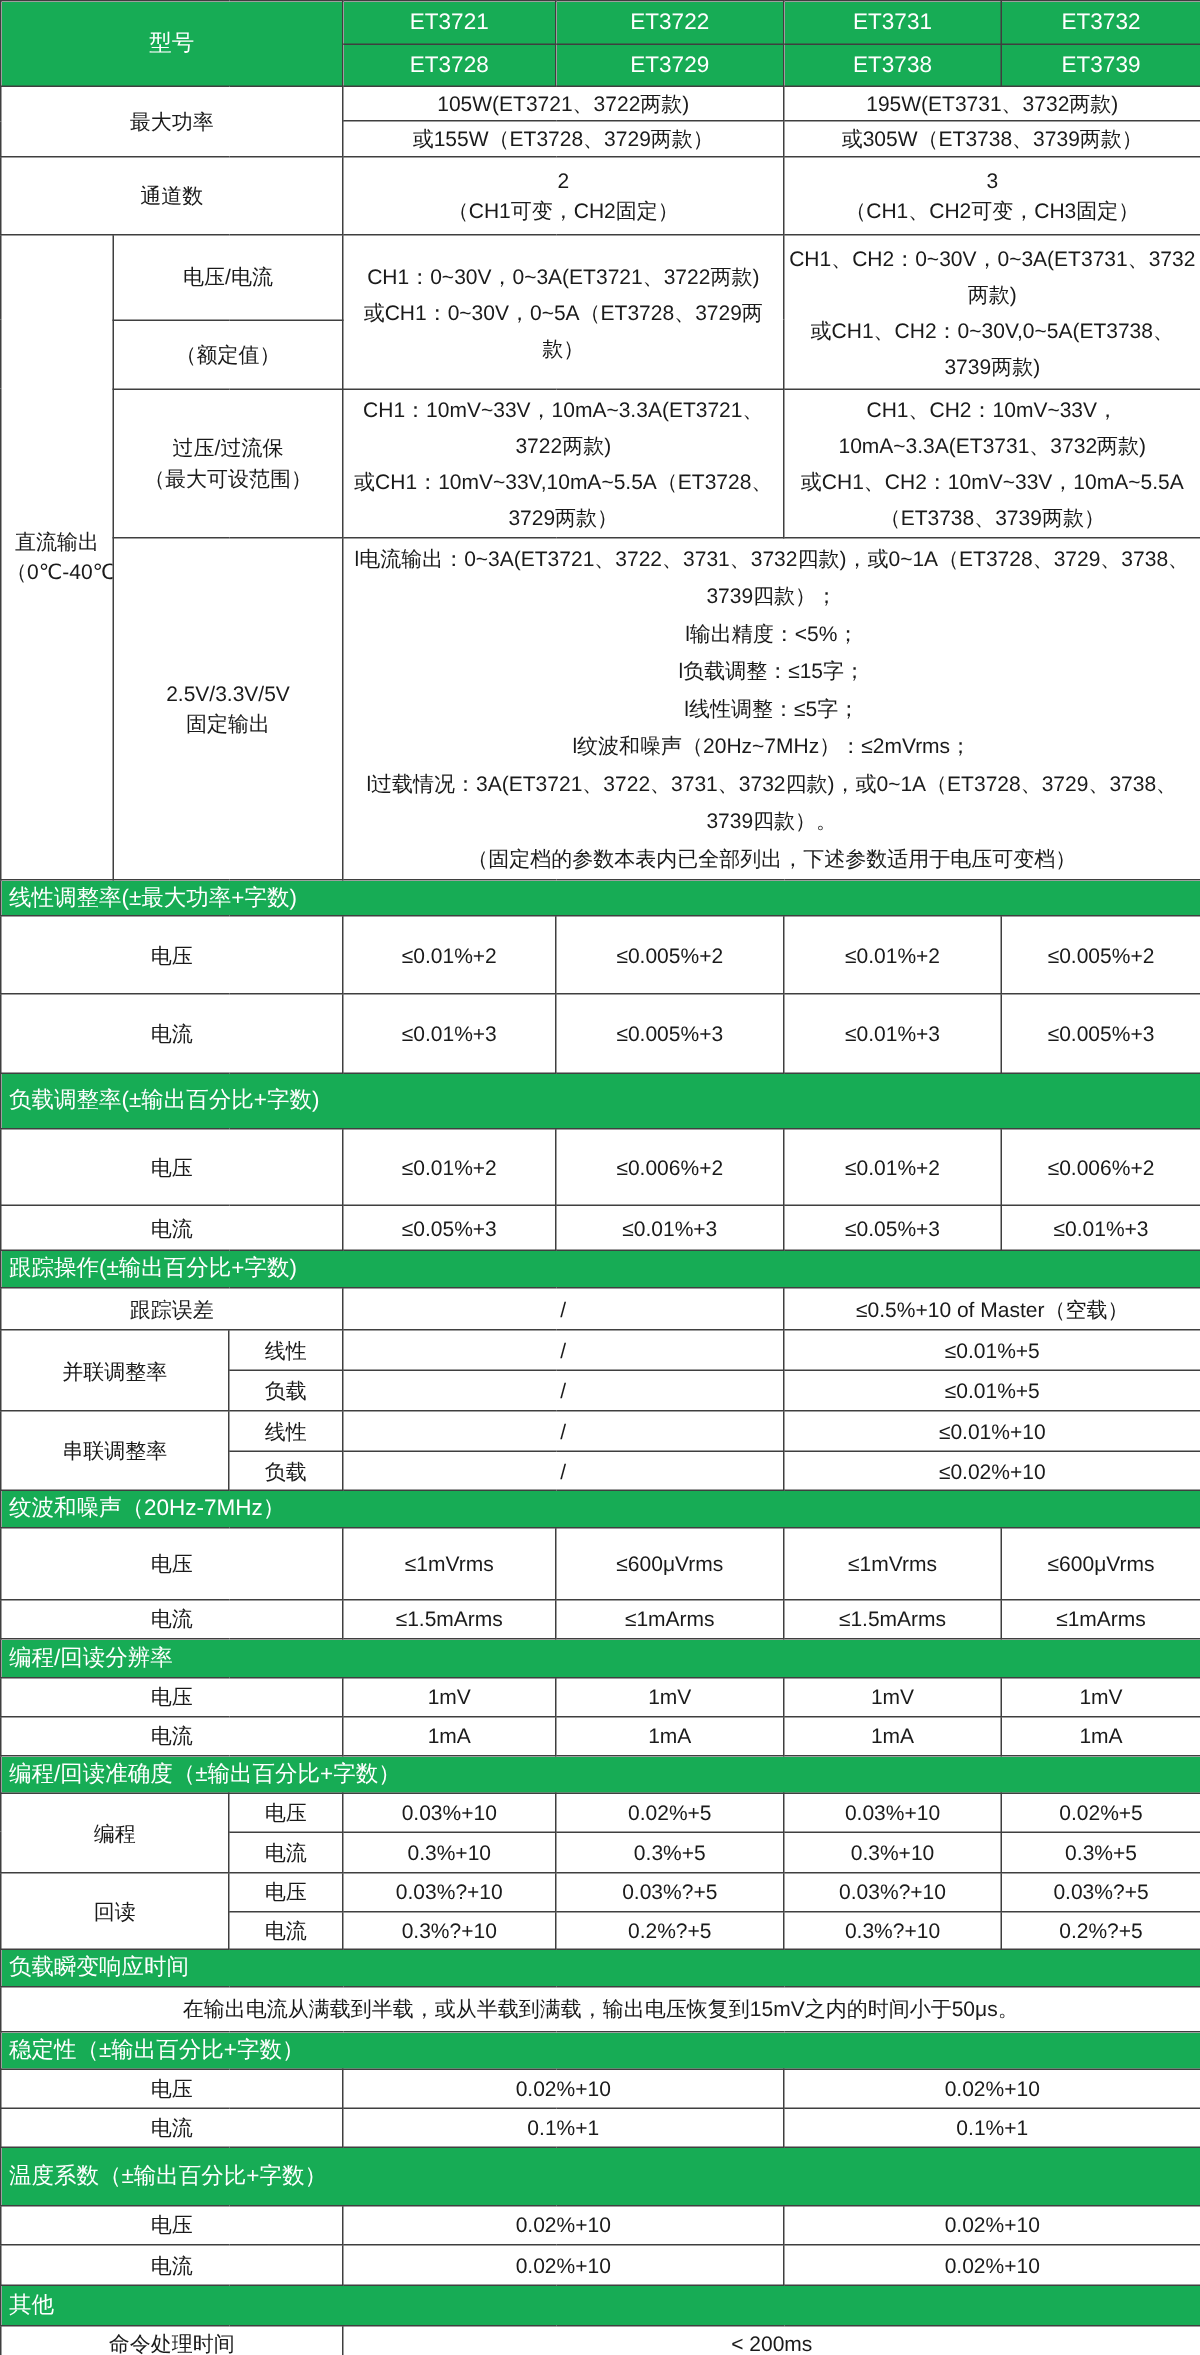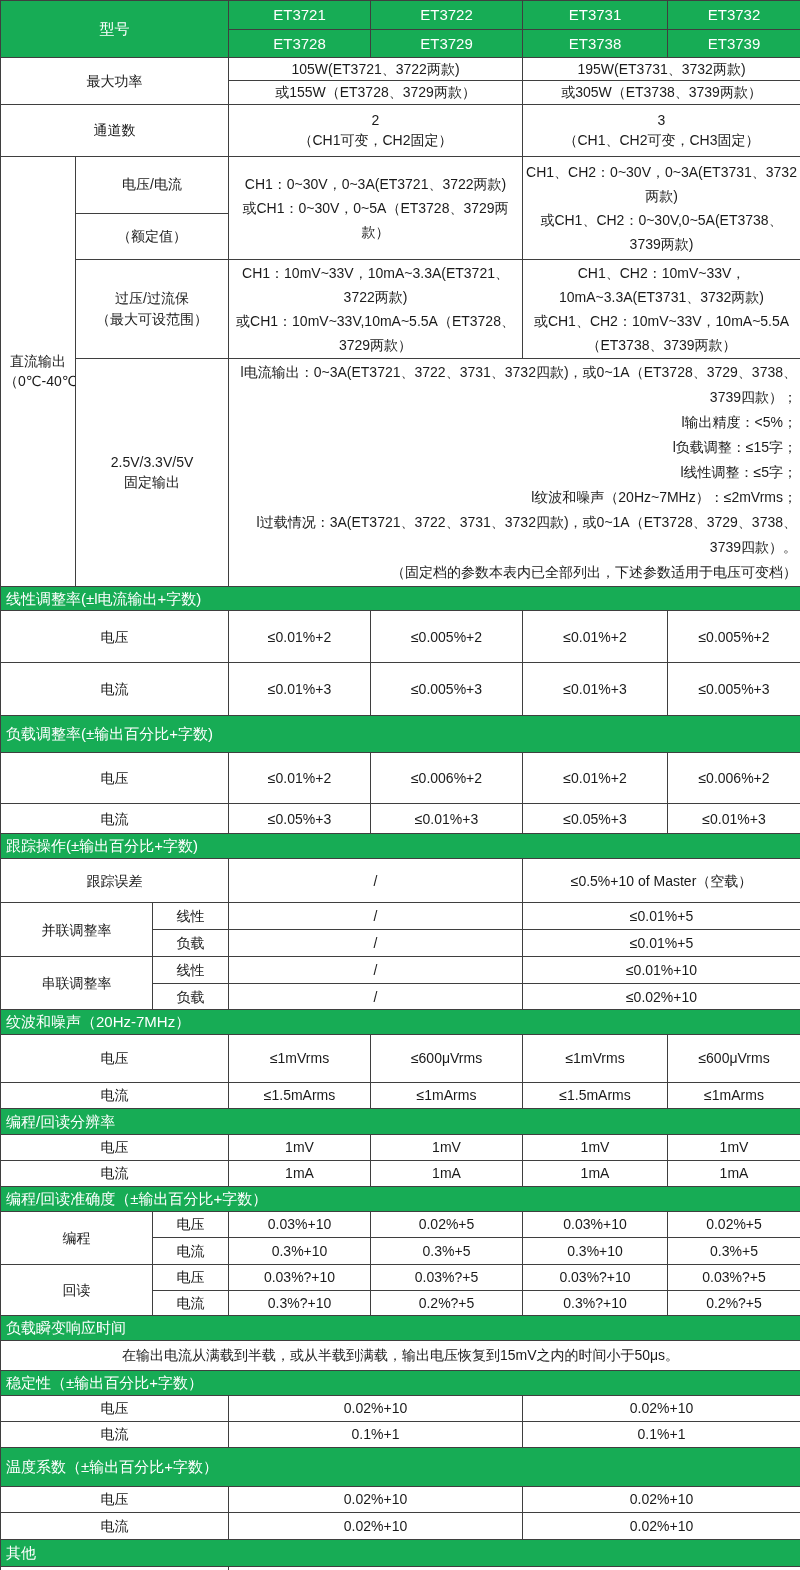--- a/index.html
+++ b/index.html
@@ -28,21 +28,21 @@
   td.bar{
     background:#17ac55;
     color:#ffffff;
     text-align:left;
     font-size:15px;
     padding-left:5px;
     font-weight:normal;
   }
   td.leftcell{text-align:left;}
   .ln{display:block;}
-  .fixline{display:block;text-align:right;line-height:25px;}
+  .fixline{display:block;text-align:center;line-height:25px;}
   .wrap2{display:block;line-height:24px;}
 </style>
 </head>
 <body>
 
 <table>
   <colgroup>
     <col style="width:75px">
       <col style="width:77px">
       <col style="width:76px">
@@ -130,21 +130,21 @@
       <span class="fixline">l输出精度：&lt;5%；</span>
       <span class="fixline">l负载调整：≤15字；</span>
       <span class="fixline">l线性调整：≤5字；</span>
       <span class="fixline">l纹波和噪声（20Hz~7MHz）：≤2mVrms；</span>
       <span class="fixline">l过载情况：3A(ET3721、3722、3731、3732四款)，或0~1A（ET3728、3729、3738、3739四款）。</span>
       <span class="fixline">（固定档的参数本表内已全部列出，下述参数适用于电压可变档）</span>
     </td>
   </tr>
 
   <tr style="height:24px">
-    <td class="bar" colspan="7">线性调整率(±l电流输出+字数)</td>
+    <td class="bar" colspan="7">线性调整率(±最大功率+字数)</td>
   </tr>
   <tr style="height:52px">
     <td colspan="3">电压</td>
     <td>≤0.01%+2</td>
     <td>≤0.005%+2</td>
     <td>≤0.01%+2</td>
     <td>≤0.005%+2</td>
   </tr>
   <tr style="height:53px">
     <td colspan="3">电流</td>
@@ -168,21 +168,21 @@
     <td colspan="3">电流</td>
     <td>≤0.05%+3</td>
     <td>≤0.01%+3</td>
     <td>≤0.05%+3</td>
     <td>≤0.01%+3</td>
   </tr>
 
   <tr style="height:25px">
     <td class="bar" colspan="7">跟踪操作(±输出百分比+字数)</td>
   </tr>
-  <tr style="height:44px">
+  <tr style="height:28px">
     <td colspan="3">跟踪误差</td>
     <td colspan="2">/</td>
     <td colspan="2">≤0.5%+10 of Master（空载）</td>
   </tr>
   <tr style="height:27px">
     <td colspan="2" rowspan="2">并联调整率</td>
     <td>线性</td>
     <td colspan="2">/</td>
     <td colspan="2">≤0.01%+5</td>
   </tr>

